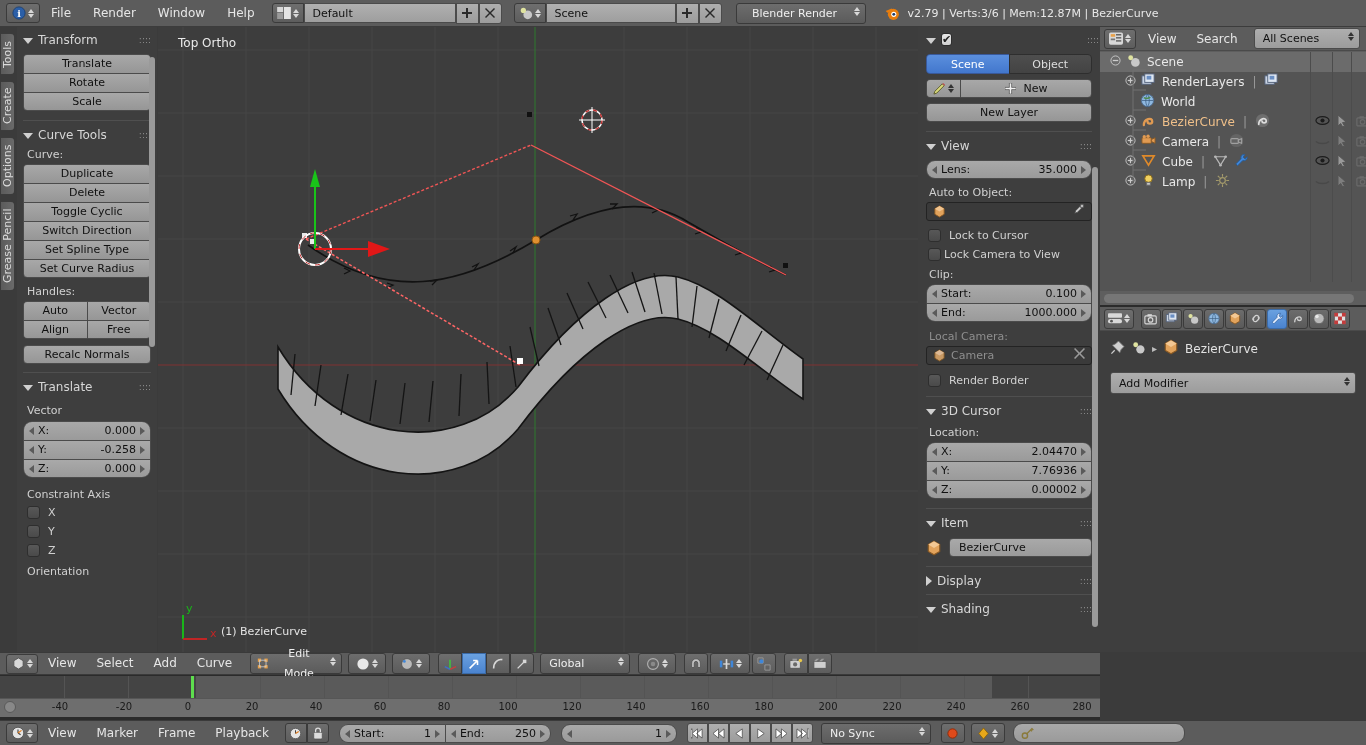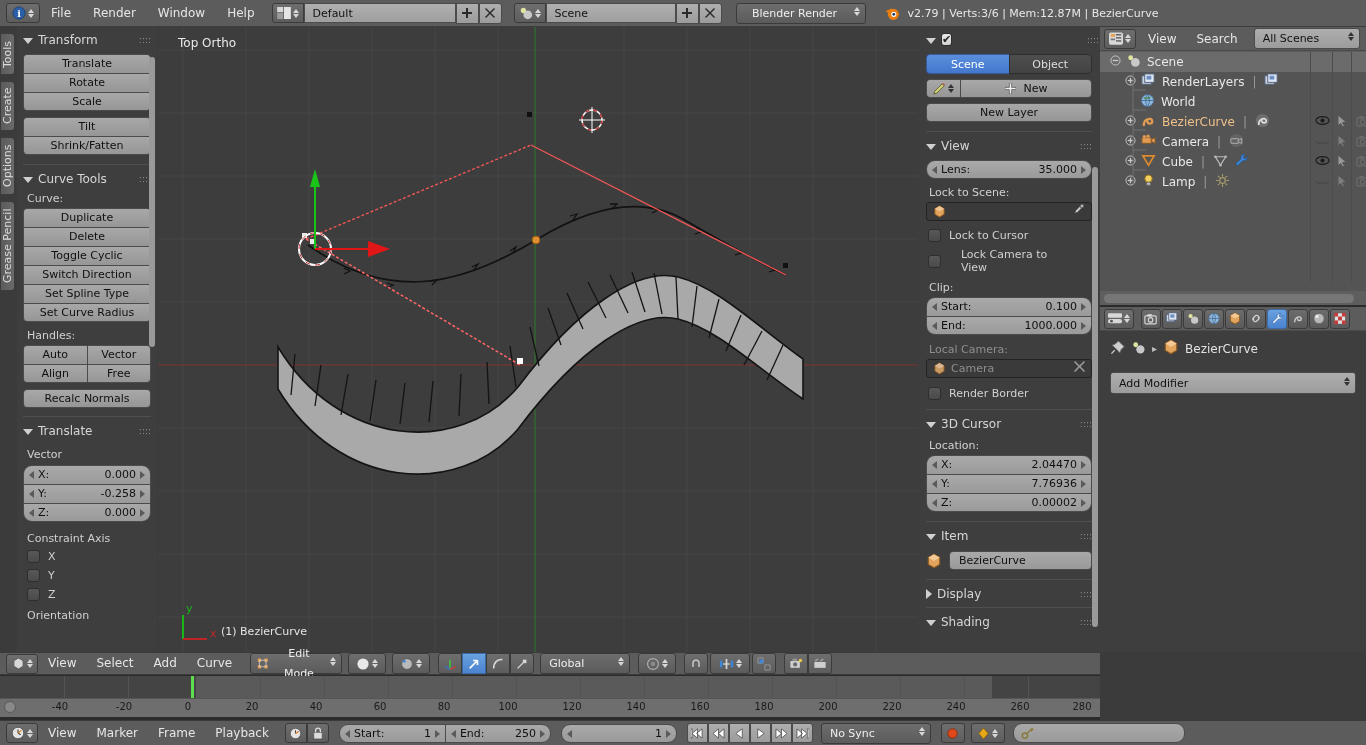--- a/index.html
+++ b/index.html
@@ -272,24 +272,20 @@
         <span>Transform</span>
         <span class="grip">::::</span>
       </div>
 
       <div style="margin-top:6px;border-radius:4px;overflow:hidden;">
         <div class="btn" style="border-radius:4px 4px 0 0;border-bottom:none;">Translate</div>
         <div class="btn" style="border-radius:0;border-bottom:none;">Rotate</div>
         <div class="btn" style="border-radius:0 0 4px 4px;">Scale</div>
       </div>
 
-      <div style="margin-top:6px;border-radius:4px;overflow:hidden;">
-        <div class="btn" style="border-radius:4px 4px 0 0;border-bottom:none;">Tilt</div>
-        <div class="btn" style="border-radius:0 0 4px 4px;">Shrink/Fatten</div>
-      </div>
 
       <div class="divider" style="margin-top:9px;"></div>
 
       <div class="panel-hdr">
         <span class="tri"></span>
         <span>Curve Tools</span>
         <span class="grip">::::</span>
       </div>
 
       <div class="sublabel" style="margin:5px 0 3px 4px;">Curve:</div>
@@ -520,40 +516,40 @@
       <span class="grip">::::</span>
     </div>
 
     <div class="numfield" style="margin-top:6px;">
       <span class="arrL"></span>
         <span class="lbl">Lens:</span>
         <span class="val">35.000</span>
         <span class="arrR"></span>
     </div>
 
-    <div class="sublabel" style="margin:7px 0 3px 3px;">Lock to Scene:</div>
+    <div class="sublabel" style="margin:7px 0 3px 3px;">Auto to Object:</div>
     <div class="dark-field" style="display:flex;align-items:center;gap:5px;">
       <svg width="13" height="13" viewBox="0 0 14 14">
           <path d="M7 1l5 3v6l-5 3-5-3V4z" fill="#e2a35c" stroke="#8a5a24"></path>
           <path d="M7 1l5 3-5 3-5-3z" fill="#f0c490"></path>
         </svg>
       <span></span>
       <span style="margin-left:auto;">
         <svg width="12" height="12" viewBox="0 0 14 14">
             <path d="M2 12l1-3 6-6 2 2-6 6z" fill="#d4d4d4" stroke="#444"></path>
             <circle cx="10.5" cy="3.5" r="2.2" fill="#bbb" stroke="#444"></circle>
           </svg>
       </span>
     </div>
 
     <div style="display:flex;align-items:center;gap:8px;margin:8px 0 6px 2px;">
       <span class="cbox"></span>
         <span class="sublabel">Lock to Cursor</span>
     </div>
-    <div style="display:flex;align-items:center;gap:20px;margin:0 16px 7px 2px;">
+    <div style="display:flex;align-items:center;gap:3px;margin:0 16px 7px 2px;">
       <span class="cbox"></span>
         <span class="sublabel">Lock Camera to View</span>
     </div>
 
     <div class="sublabel" style="margin:0 0 3px 3px;">Clip:</div>
     <div style="border-radius:9px;overflow:hidden;">
       <div class="numfield" style="border-radius:9px 9px 0 0;border-bottom:none;">
         <span class="arrL"></span>
           <span class="lbl">Start:</span>
           <span class="val">0.100</span>

